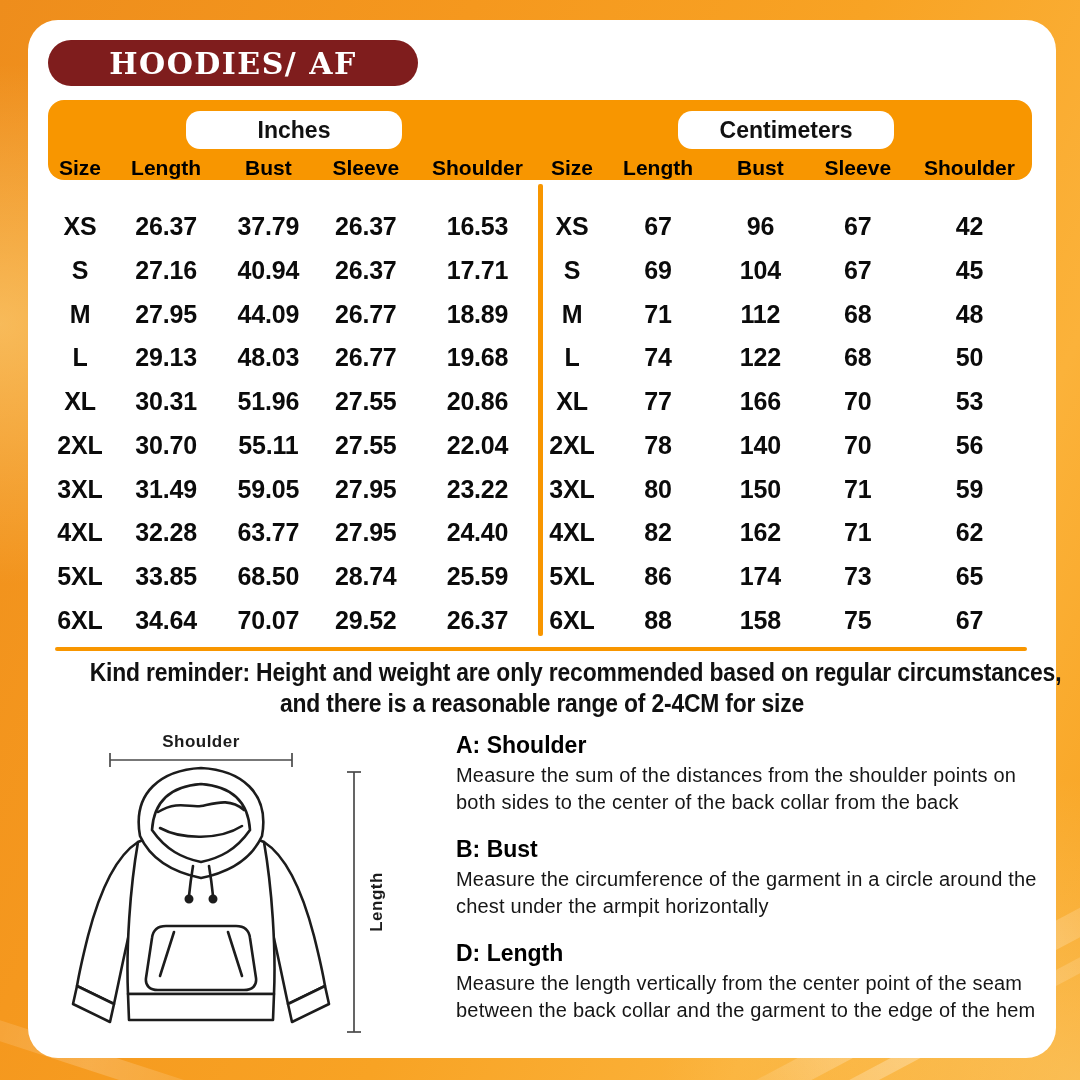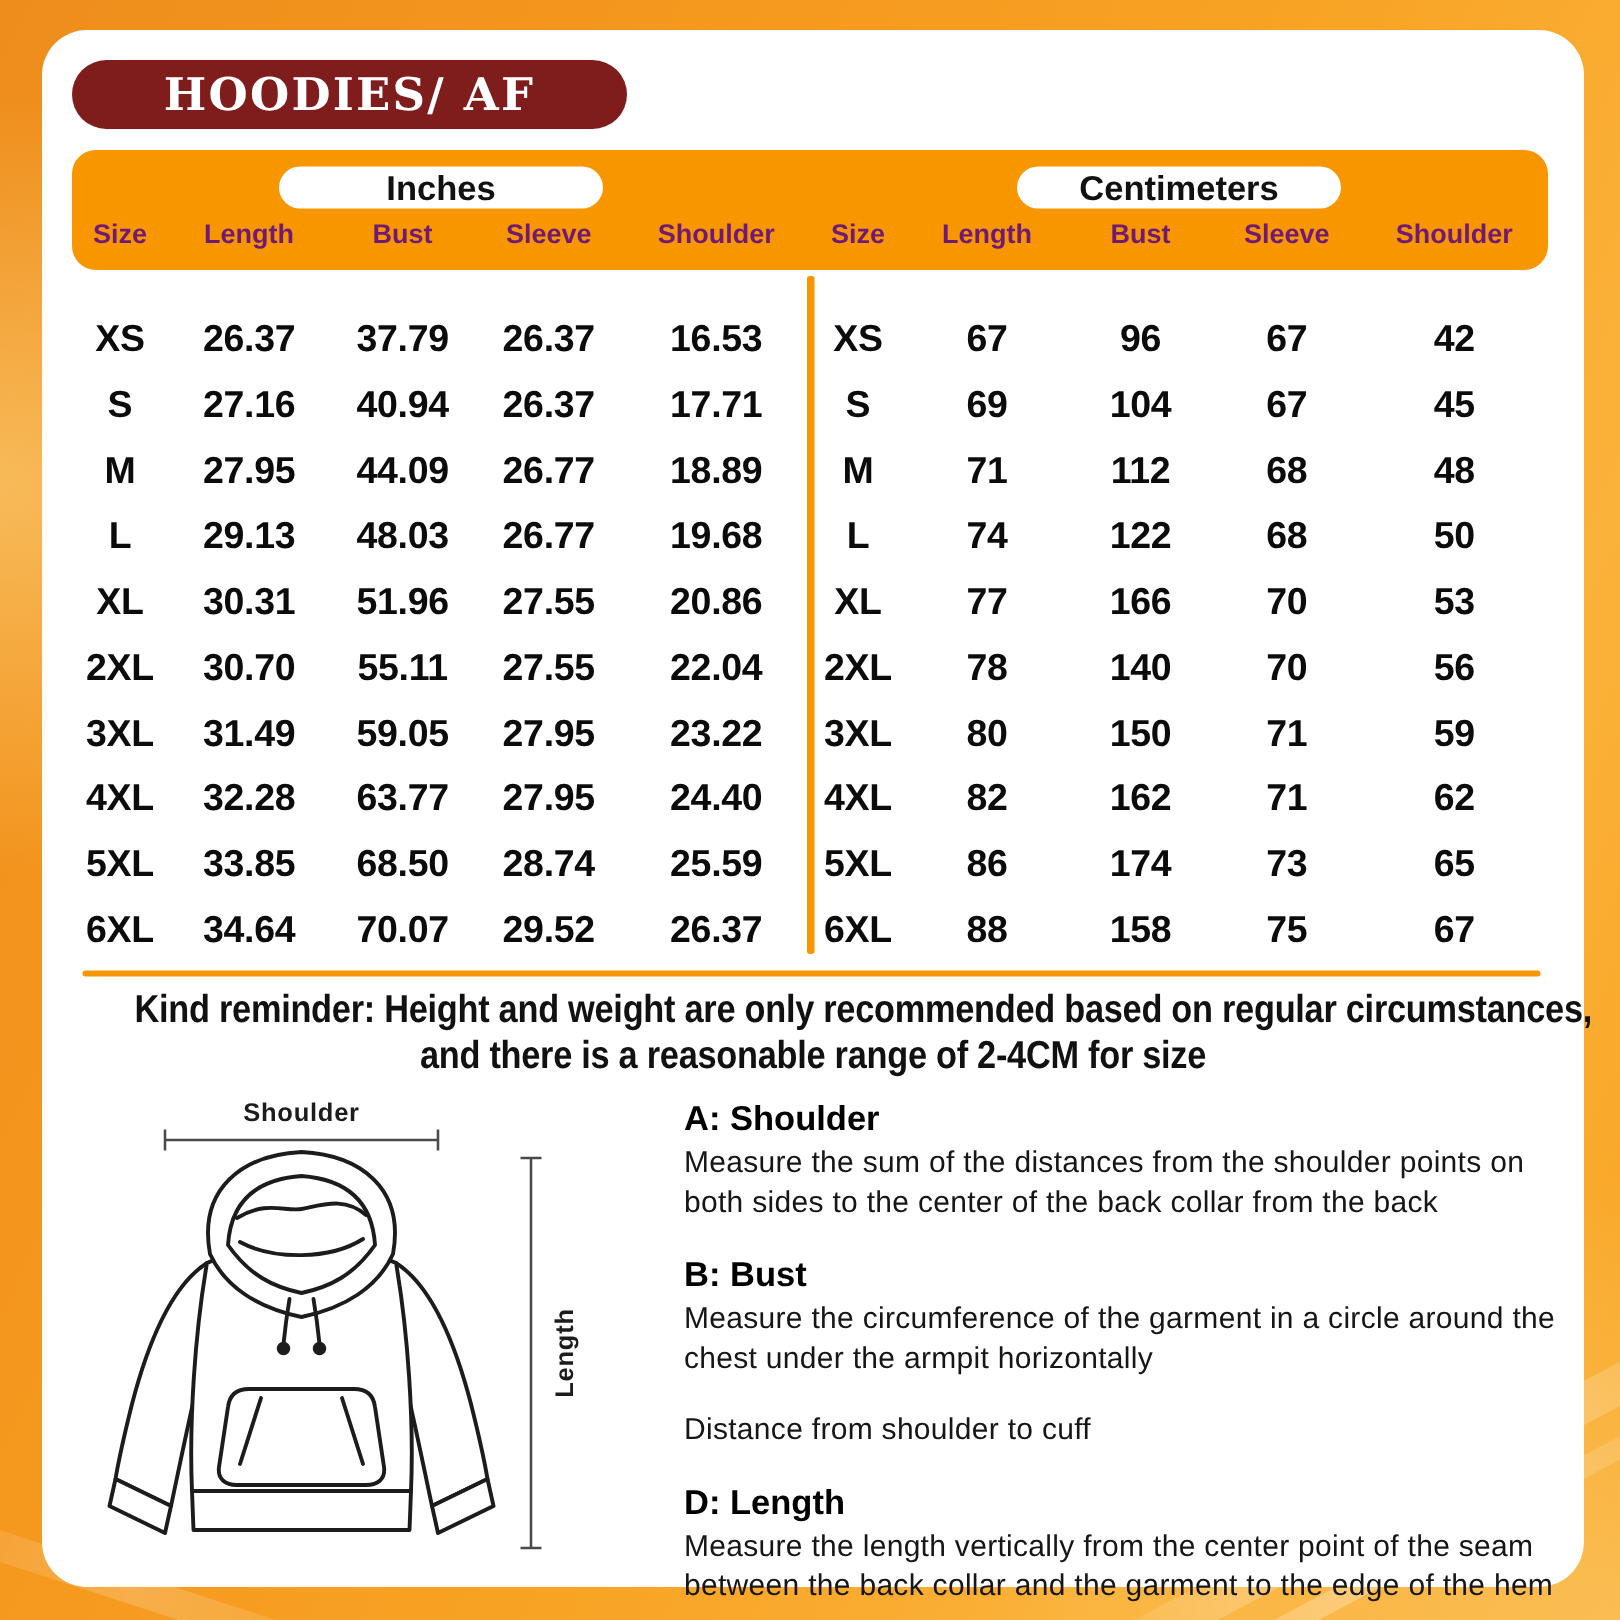--- a/index.html
+++ b/index.html
@@ -15,24 +15,24 @@
   .s3{width:500px;height:20px;left:-160px;bottom:10px;transform:rotate(18deg);opacity:.5;}
 
   .card{position:absolute;left:28px;top:20px;width:1028px;height:1038px;background:#fff;border-radius:30px;}
 
   .title-pill{position:absolute;left:20px;top:20px;width:370px;height:46px;border-radius:23px;
     display:flex;align-items:center;justify-content:center;color:#fff;
     font-family:"DejaVu Serif",serif;font-weight:700;font-size:30px;letter-spacing:1.5px;}
 
   .band{position:absolute;left:20px;top:80px;width:984px;height:80px;border-radius:16px;display:flex;}
   .band-half{width:50%;display:flex;flex-direction:column;align-items:center;}
-  .unit-pill{margin-top:11px;height:28px;width:216px;border-radius:14px;background:#fff;
+  .unit-pill{margin-top:11px;height:40px;width:216px;border-radius:14px;background:#fff;
     display:flex;align-items:center;justify-content:center;font-weight:700;font-size:23px;color:#111;text-align:center;}
   .hdr-grid{width:100%;display:grid;grid-template-columns:13% 22% 19.6% 20% 25.4%;margin-top:7px;}
-  .hdr-grid span{display:flex;align-items:center;justify-content:center;font-weight:700;font-size:18px;color:#701a75;}
+  .hdr-grid span{display:flex;align-items:center;justify-content:center;font-weight:700;font-size:21px;color:#000000;}
 
   .tables{position:absolute;left:20px;top:160px;width:984px;height:462px;display:flex;}
   .tbody{width:50%;display:flex;flex-direction:column;padding-top:25px;box-sizing:border-box;}
   .trow{height:44.6px;display:grid;grid-template-columns:13% 22% 19.6% 20% 25.4%;align-items:center;}
   .tc{text-align:center;font-weight:700;font-size:25px;color:#0b0b0b;letter-spacing:-0.2px;}
   .vdivider{position:absolute;left:calc(50% - 2.5px);top:4px;width:5px;height:452px;border-radius:2px;}
 
   .rule{position:absolute;left:27px;top:627px;width:972px;height:4px;border-radius:2px;}
   .reminder{position:absolute;left:0;top:637px;width:100%;text-align:center;}
   .rline{font-weight:700;font-size:26px;line-height:31px;white-space:nowrap;transform:scaleX(0.88);transform-origin:50% 50%;letter-spacing:-0.2px;}
@@ -288,19 +288,18 @@
         <path fill="none" d="M 139,130 C 141,142 142,150 143,160"></path>
         <circle cx="143" cy="163" r="3.2" fill="#1c1c1c"></circle>
       </g>
     </svg>
 
     <div class="guide">
       <h3>A: Shoulder</h3>
       <p>Measure the sum of the distances from the shoulder points on both sides to the center of the back collar from the back</p>
       <h3>B: Bust</h3>
       <p>Measure the circumference of the garment in a circle around the chest under the armpit horizontally</p>
-      <p>Distance from shoulder to cuff</p>
       <h3>D: Length</h3>
       <p>Measure the length vertically from the center point of the seam between the back collar and the garment to the edge of the hem</p>
     </div>
 
   </div>
 </div>
 
 </body></html>

